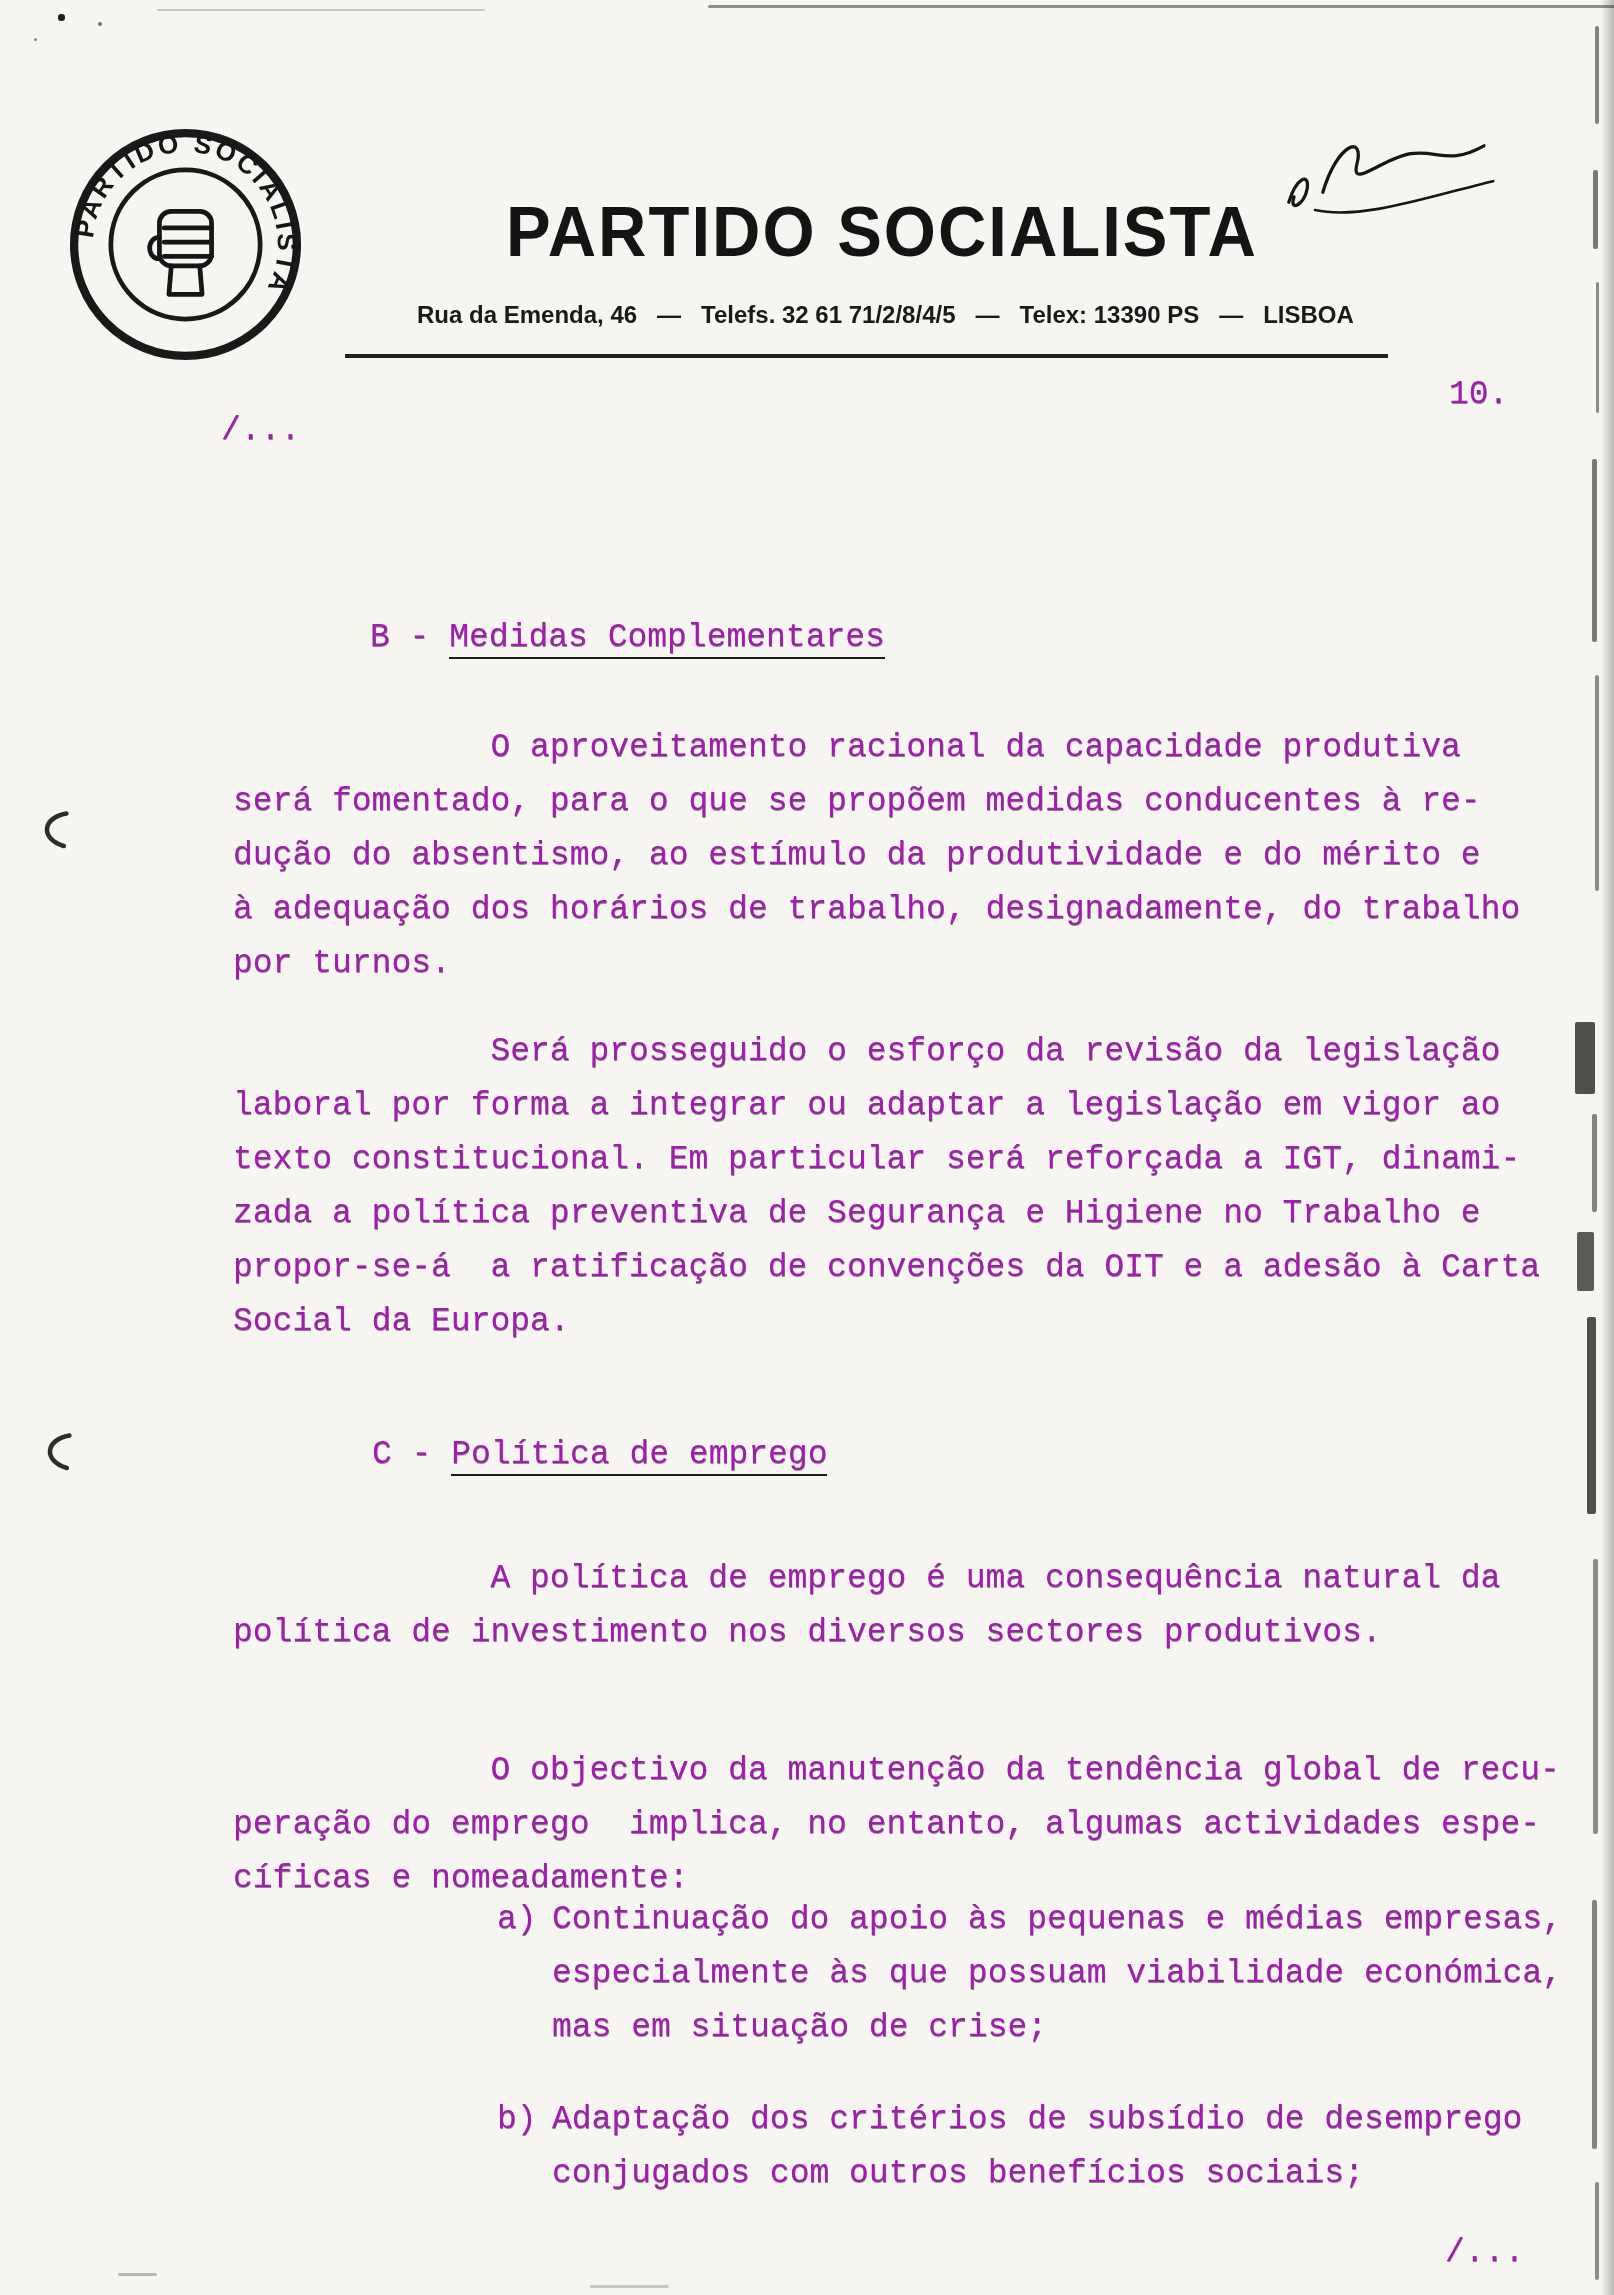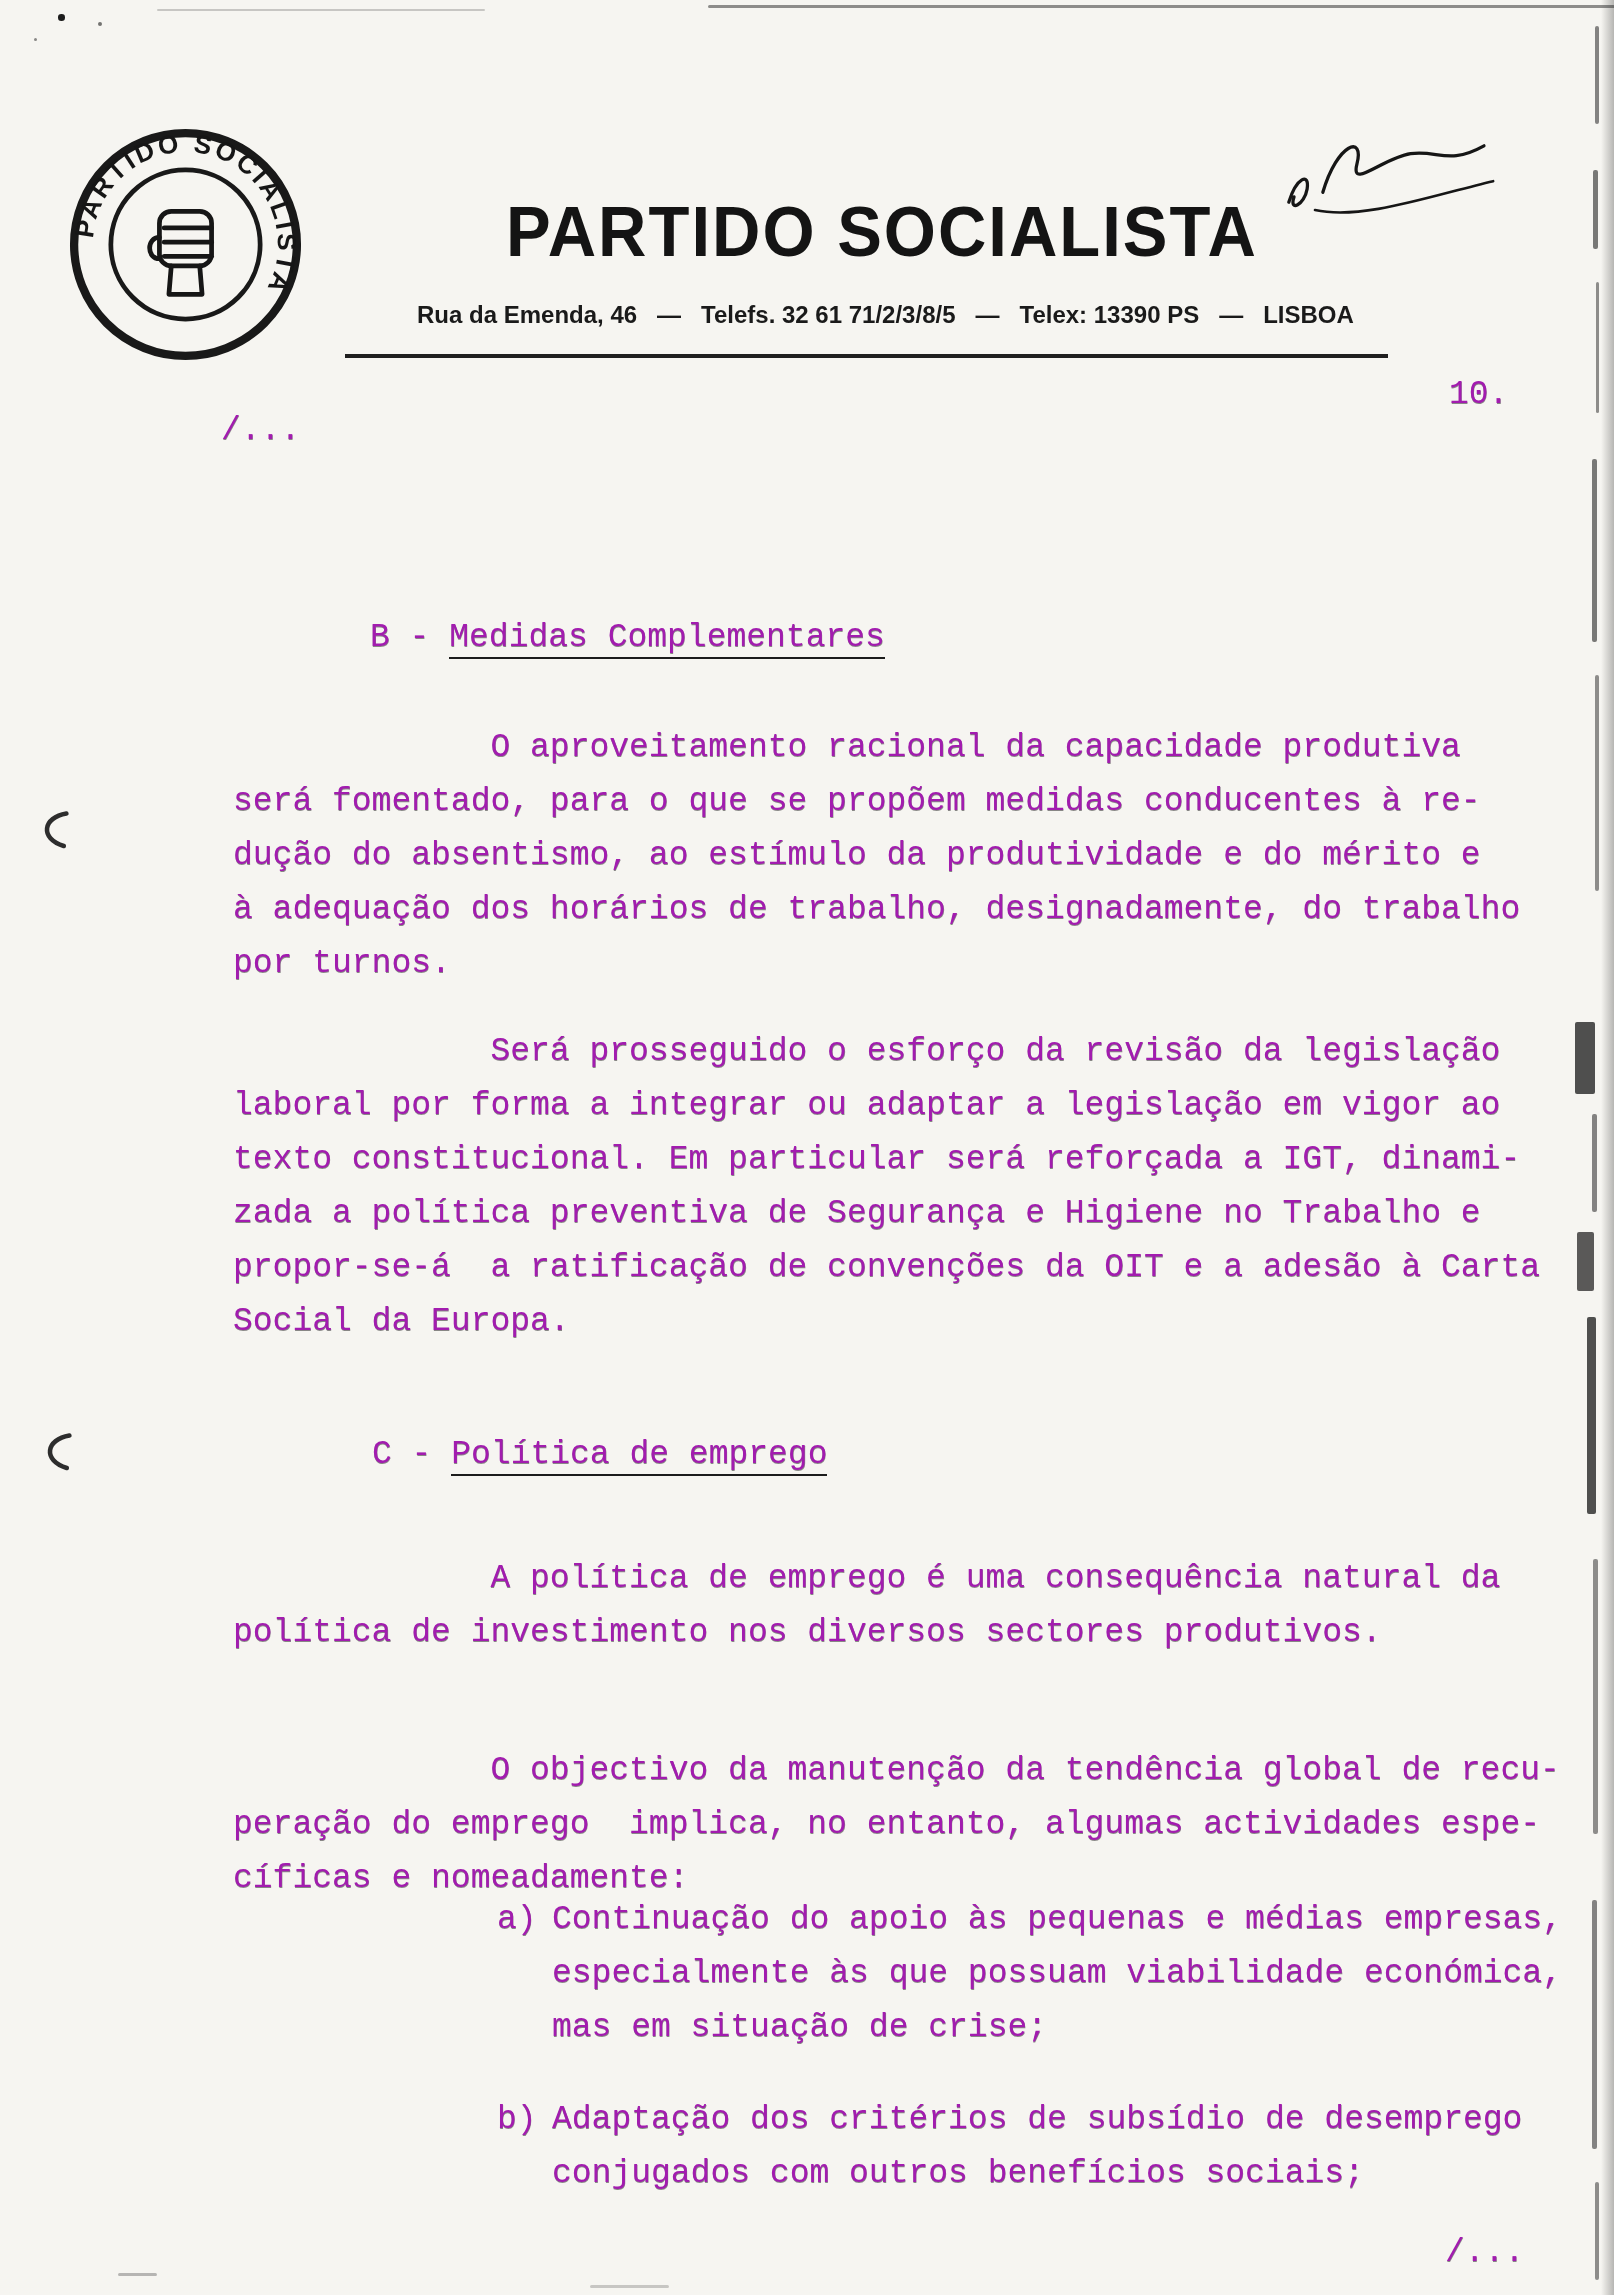--- a/index.html
+++ b/index.html
@@ -110,21 +110,21 @@
   </svg>
 
   <h1 class="lh-title">PARTIDO SOCIALISTA</h1>
 
   <svg class="signature" viewBox="0 0 400 200">
     <path d="M18,130 C30,92 50,84 46,110 C42,134 18,146 26,122" fill="none" stroke="#161616" stroke-width="5" stroke-linecap="round"></path>
     <path d="M70,115 C92,40 134,26 122,72 C112,112 162,62 204,56 C246,50 262,74 316,44" fill="none" stroke="#161616" stroke-width="5" stroke-linecap="round"></path>
     <path d="M58,142 C130,158 236,120 330,98" fill="none" stroke="#161616" stroke-width="4" stroke-linecap="round"></path>
   </svg>
 
-  <div class="lh-contact">Rua da Emenda, 46   —   Telefs. 32 61 71/2/3/8/5   —   Telex: 13390 PS   —   LISBOA</div>
+  <div class="lh-contact">Rua da Emenda, 46   —   Telefs. 32 61 71/2/8/4/5   —   Telex: 13390 PS   —   LISBOA</div>
   <div class="lh-rule"></div>
 
   <div class="tw page-number">10.</div>
   <div class="tw cont-top">/...</div>
 
   <div class="tw heading heading-b"><span>B - </span><span class="u">Medidas Complementares</span></div>
 
   <div class="tw para para-b1">             O aproveitamento racional da capacidade produtiva
 será fomentado, para o que se propõem medidas conducentes à re-
 dução do absentismo, ao estímulo da produtividade e do mérito e

